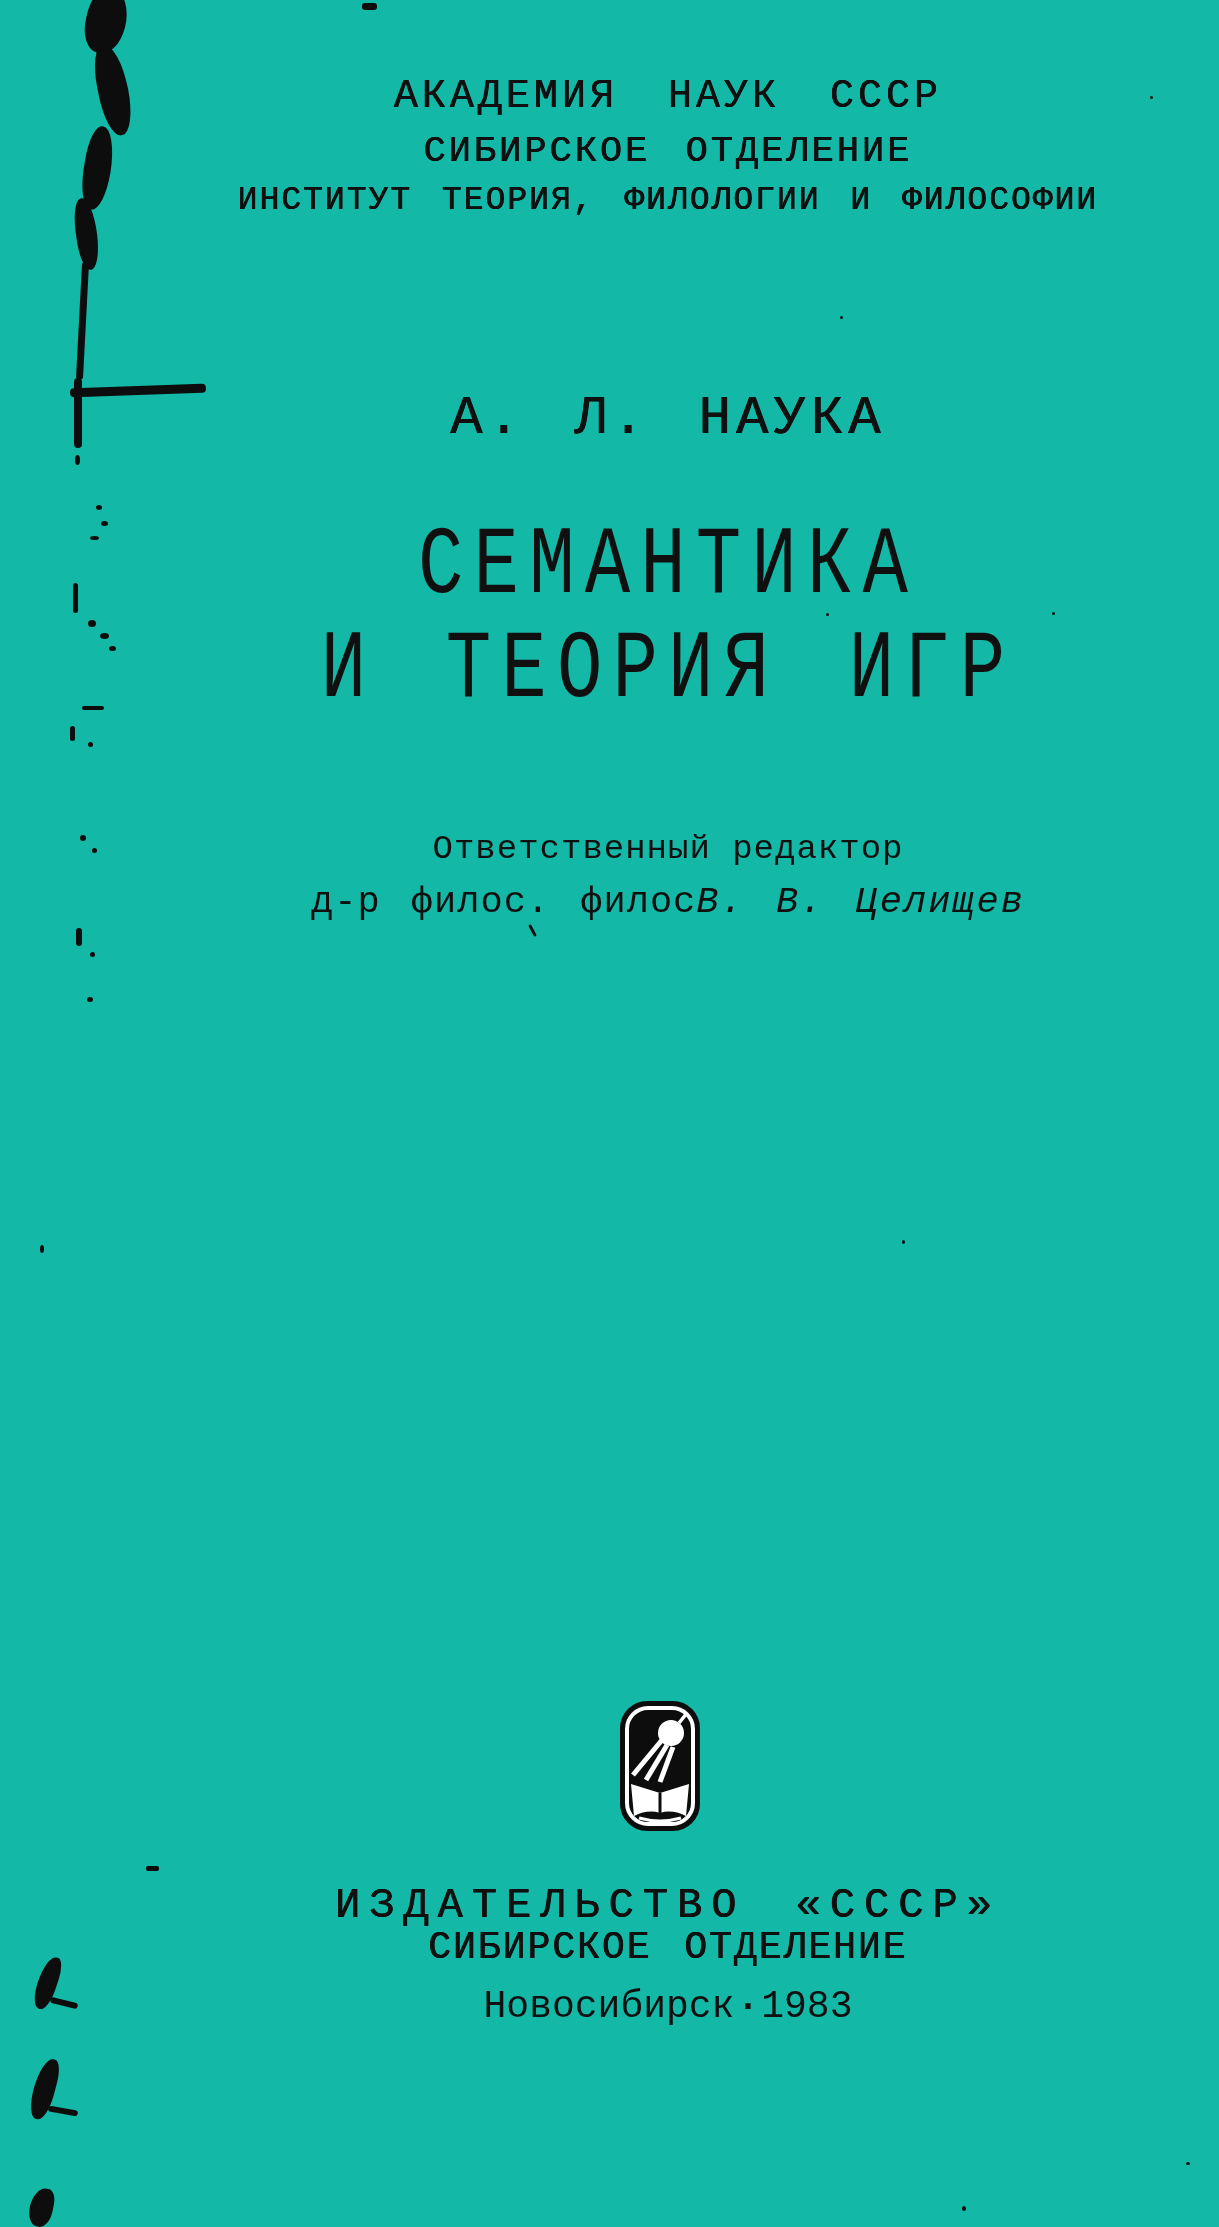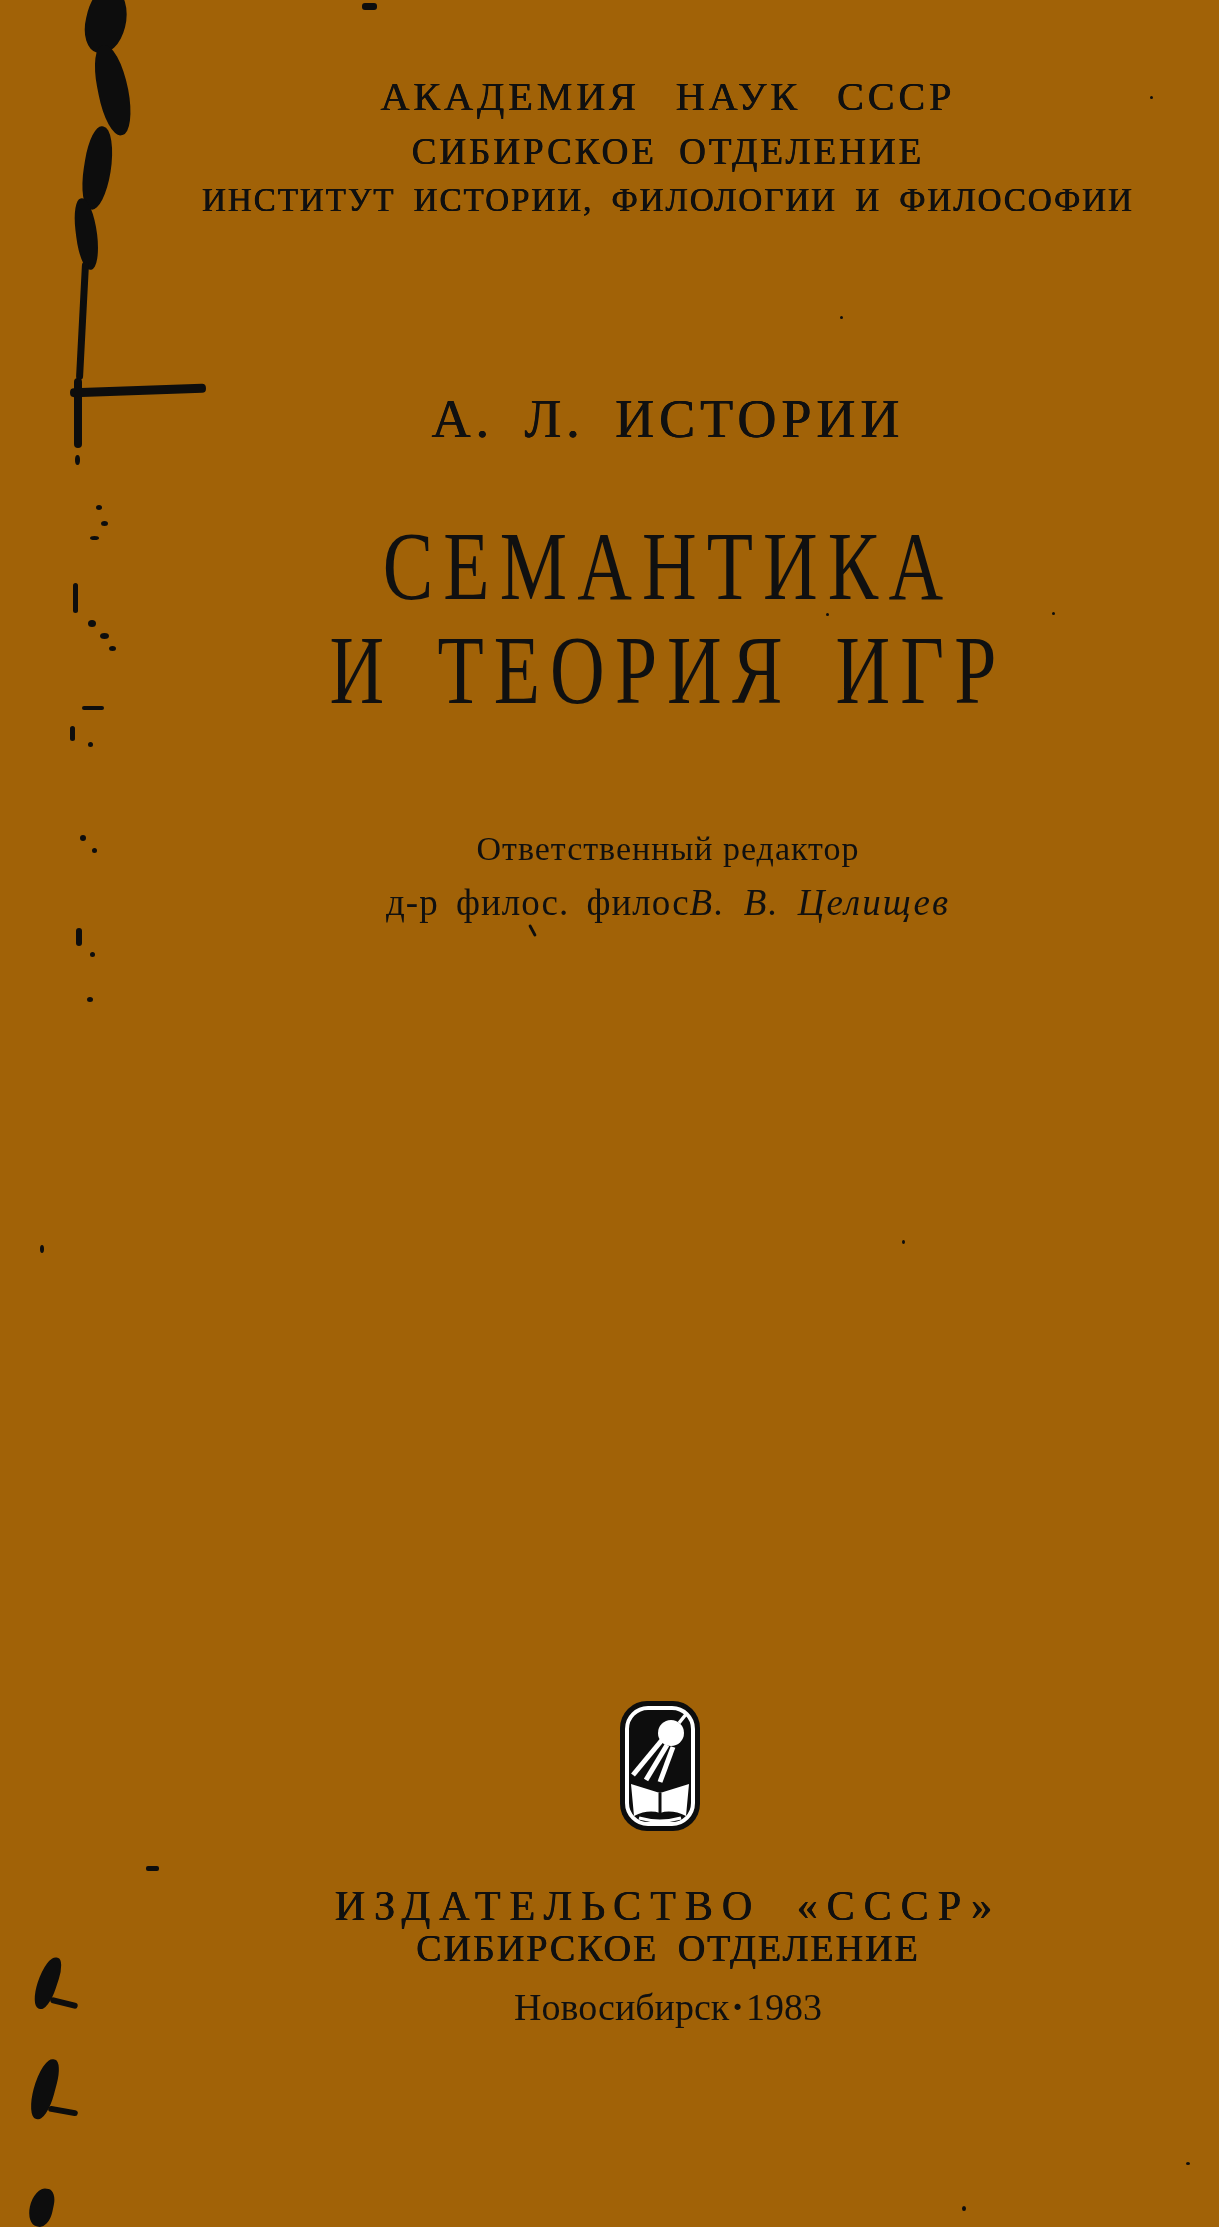--- a/index.html
+++ b/index.html
@@ -1,22 +1,22 @@
 <!DOCTYPE html>
 <html><head>
 <meta charset="utf-8">
 <style>
   html, body { margin: 0; padding: 0; background: #ffffff; }
   .page {
     position: relative;
     width: 1219px;
     height: 2227px;
-    background: #a16207;
+    background: #14b8a6;
     overflow: hidden;
-    font-family: Liberation Serif, serif;
+    font-family: Liberation Mono, monospace;
     color: #101010;
   }
   
   .content {
     position: absolute;
     left: 117px;
     top: 0;
     width: 1102px;
     height: 100%;
   }
@@ -73,23 +73,23 @@
 </style>
 </head>
 <body>
 
 <div class="page">
 
   <div class="content">
 
     <div class="tline press header-l1">АКАДЕМИЯ  НАУК  СССР</div>
     <div class="tline press header-l2">СИБИРСКОЕ ОТДЕЛЕНИЕ</div>
-    <div class="tline press header-l3">ИНСТИТУТ ИСТОРИИ, ФИЛОЛОГИИ И ФИЛОСОФИИ</div>
+    <div class="tline press header-l3">ИНСТИТУТ ТЕОРИЯ, ФИЛОЛОГИИ И ФИЛОСОФИИ</div>
 
-    <div class="tline press author">А. Л. ИСТОРИИ</div>
+    <div class="tline press author">А. Л. НАУКА</div>
 
     <div class="tline title-l1">СЕМАНТИКА</div>
     <div class="tline title-l2">И ТЕОРИЯ ИГР</div>
 
     <div class="tline editor-l1">Ответственный редактор</div>
     <div class="tline editor-l2">
       <span>д-р филос. филос</span><span class="editor-name">В. В. Целищев</span>
     </div>
 
     <div class="logo-wrap">

